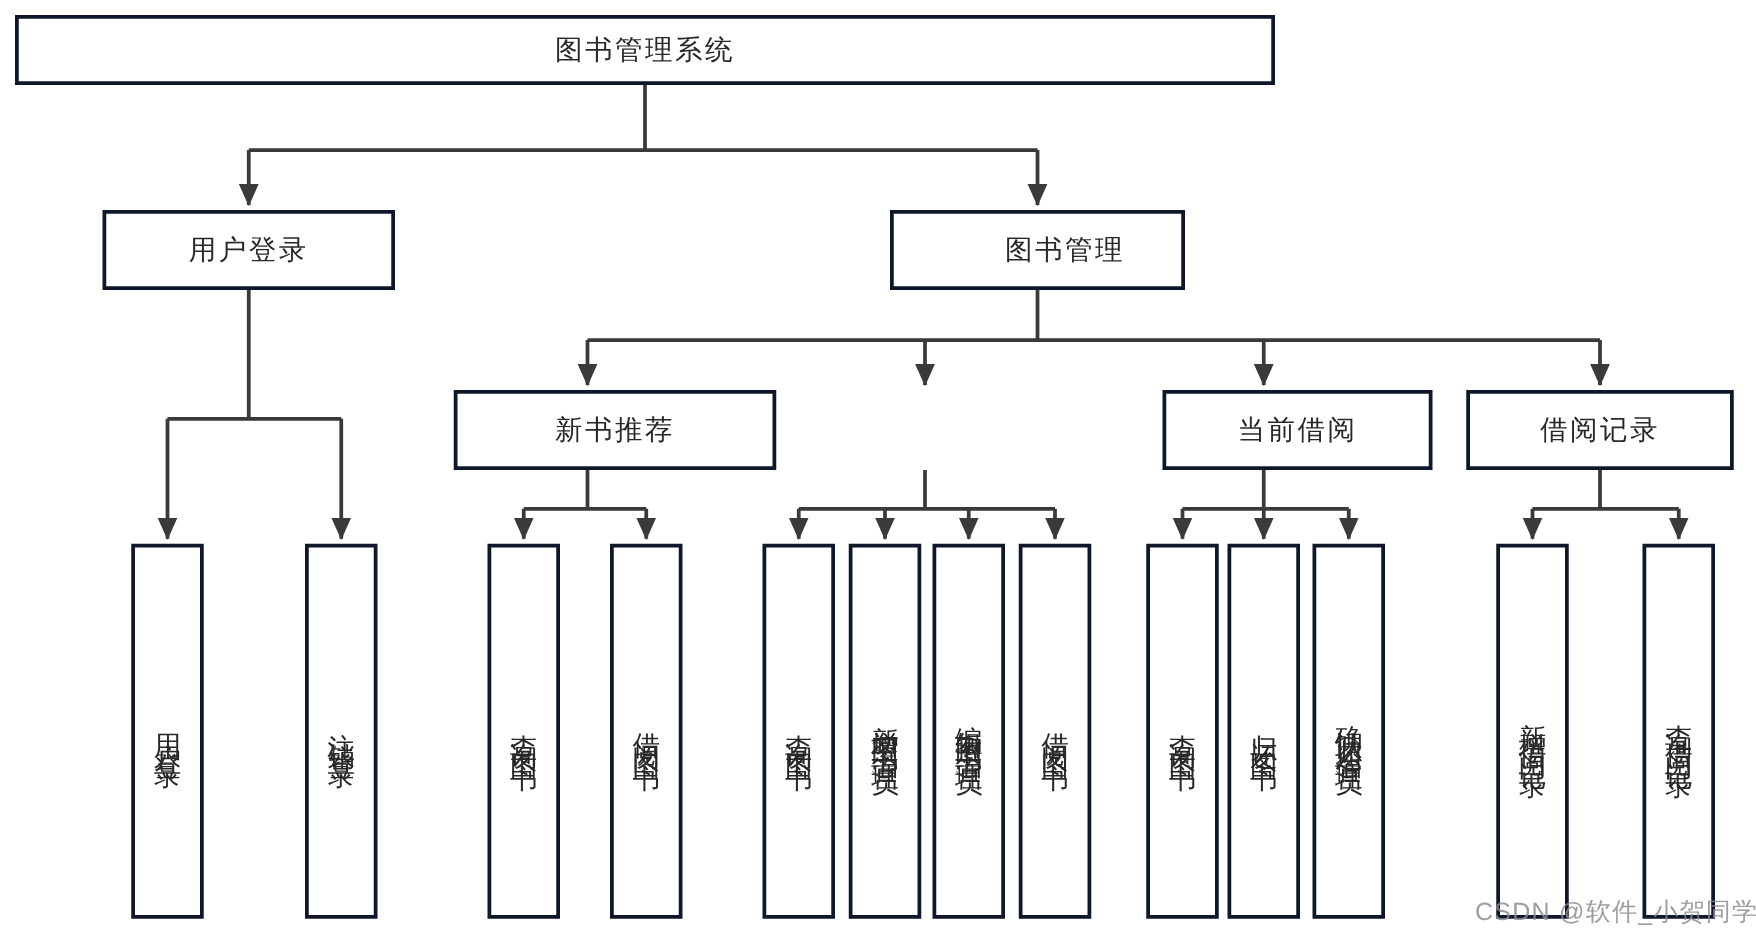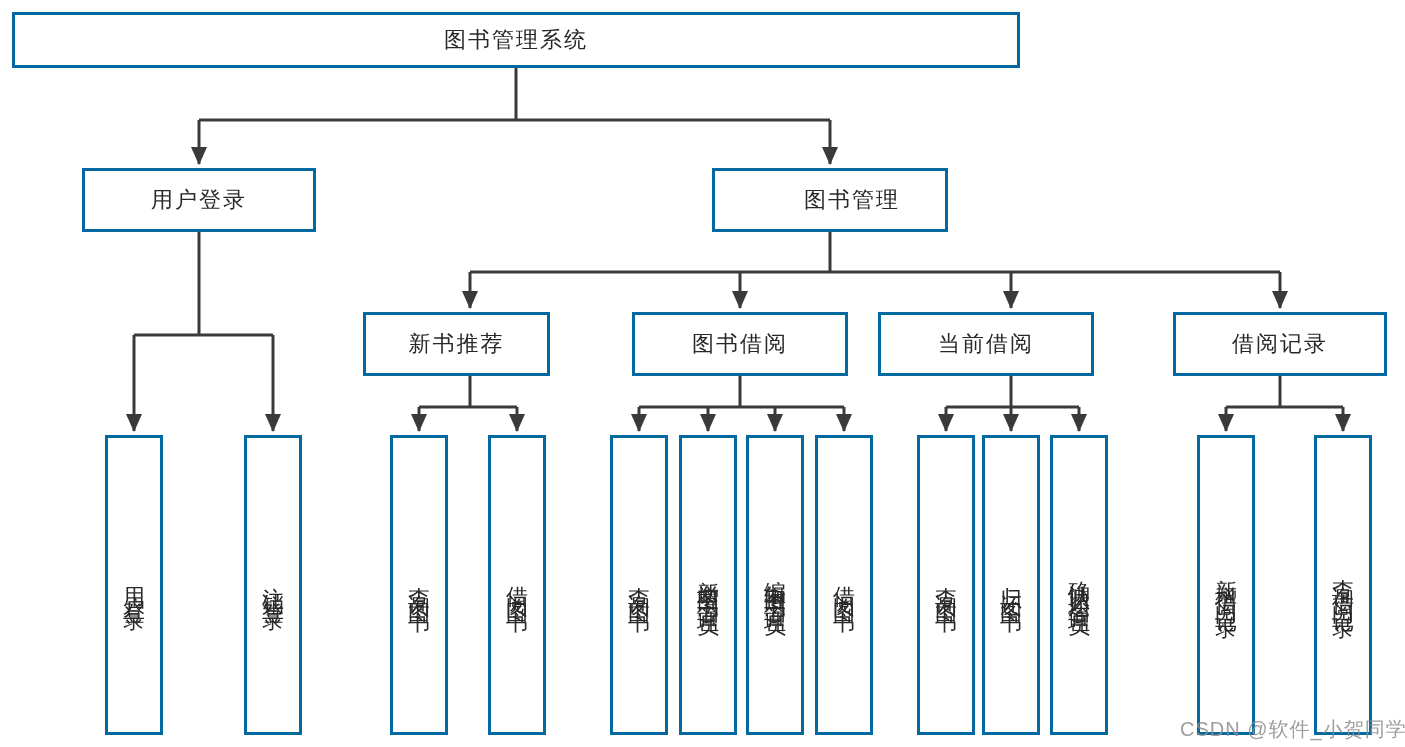--- a/index.html
+++ b/index.html
@@ -8,21 +8,21 @@
     width:1405px;height:747px;
     background:#ffffff;
     font-family:"Liberation Sans","DejaVu Sans",sans-serif;
     color:#282828;
     overflow:hidden;
   }
   #wires{position:absolute;left:0;top:0;width:1405px;height:747px;}
   .node{
     position:absolute;
     box-sizing:border-box;
-    border:3px solid #0369a1;
+    border:3px solid #0f172a;
     background:#ffffff;
     display:flex;align-items:center;justify-content:center;
     font-size:22px;
     letter-spacing:2px;
     white-space:nowrap;
   }
   .leaf{
     writing-mode:vertical-rl;
     text-orientation:mixed;
     letter-spacing:8px;
@@ -97,23 +97,22 @@
       <line x1="1226" y1="407" x2="1226" y2="431" marker-end="url(#arw)"></line>
       <line x1="1343" y1="407" x2="1343" y2="431" marker-end="url(#arw)"></line>
     </g>
   </svg>
 
   <div class="node root">图书管理系统</div>
 
   <div class="node lvl2" style="left:82px;width:234px;">用户登录</div>
   <div class="node lvl2" style="left:712px;width:236px;padding-left:44px;">图书管理</div>
 
-  <div class="node lvl3" style="left:363px;width:187px;">新书推荐</div>
-  <div class="node lvl3" style="left:632px;width:216px;">图书借阅</div>
-  <div class="node lvl3" style="left:878px;width:216px;">当前借阅</div>
+  <div class="node lvl3" style="left:363px;width:258px;">新书推荐</div>
+  <div class="node lvl3" style="left:930px;width:216px;">当前借阅</div>
   <div class="node lvl3" style="left:1173px;width:214px;">借阅记录</div>
 
   <div class="node leaf" style="left:105px;">用户登录</div>
   <div class="node leaf" style="left:244px;">注销登录</div>
 
   <div class="node leaf" style="left:390px;">查询图书</div>
   <div class="node leaf" style="left:488px;">借阅图书</div>
 
   <div class="node leaf" style="left:610px;">查询图书</div>
   <div class="node leaf long" style="left:679px;">新增图书（管理员）</div>

